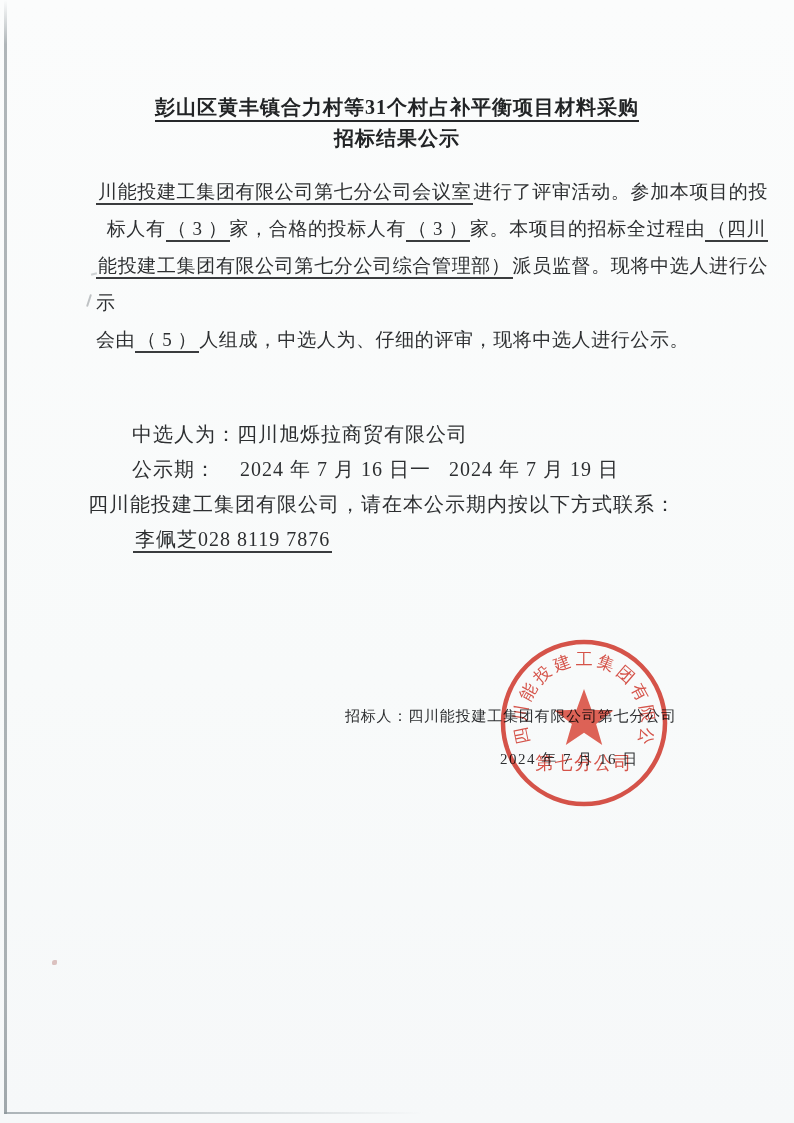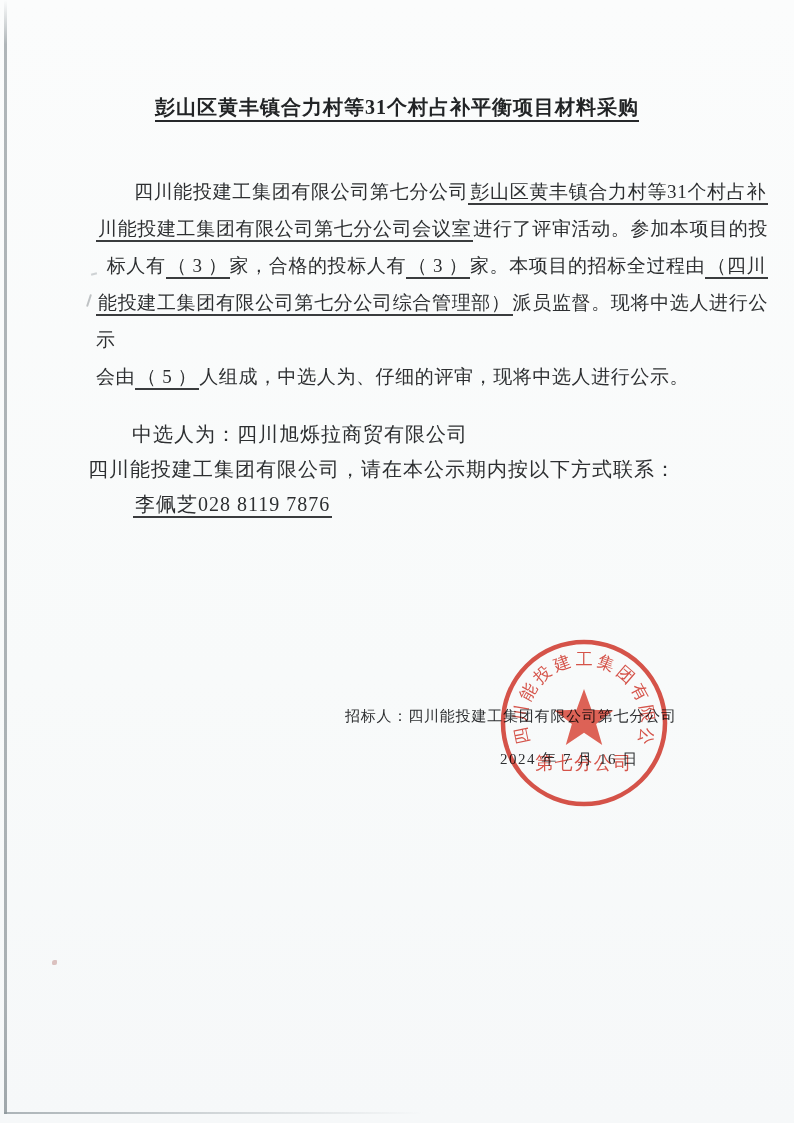--- a/index.html
+++ b/index.html
@@ -73,32 +73,33 @@
 <div class="page">
 
   <div class="edge-left"></div>
   <div class="edge-bottom"></div>
   <div class="speck1"></div>
   <div class="speck2"></div>
   <div class="speck3"></div>
 
   <h1 class="title">
     <div><span class="u-title">彭山区黄丰镇合力村等31个村占补平衡项目材料采购</span></div>
+    <div><span>招标结果公示</span></div>
   </h1>
 
   <div class="para" id="paragraph">
-      <div class="pline just indent"><span>四川能投建工集团有限公司第七分公司</span><span class="ul">彭山区黄丰镇合力村等31个村占补</span></div>
       <div class="pline just"><span class="ul">川能投建工集团有限公司第七分公司会议室</span><span>进行了评审活动。参加本项目的投</span></div>
       <div class="pline right"><span>标人有</span><span class="ul">（ 3 ）</span><span>家，合格的投标人有</span><span class="ul">（ 3 ）</span><span>家。本项目的招标全过程由</span><span class="ul">（四川</span></div>
       <div class="pline just"><span class="ul">能投建工集团有限公司第七分公司综合管理部）</span><span>派员监督。现将中选人进行公示</span></div>
       <div class="pline"><span>会由</span><span class="ul">（ 5 ）</span><span>人组成，中选人为、仔细的评审，现将中选人进行公示。</span></div>
     </div>
 
   <div class="mid">
     <div class="mline ind">中选人为：四川旭烁拉商贸有限公司</div>
+    <div class="mline ind pre">公示期：    2024 年 7 月 16 日一   2024 年 7 月 19 日</div>
     <div class="mline out">四川能投建工集团有限公司，请在本公示期内按以下方式联系：</div>
     <div class="mline ind2"><span class="ul">李佩芝028 8119 7876</span></div>
   </div>
 
   <div class="sig-line">招标人：四川能投建工集团有限公司第七分公司</div>
   <div class="sig-date">2024 年 7 月 16 日</div>
 
   <svg class="stamp" viewBox="0 0 178 178" aria-hidden="true">
     <circle cx="89" cy="87" r="81" fill="none" stroke-width="4.5" stroke="#d8453a"></circle>
     <path id="seal-arc" d="M34.5 106.8 A58 58 0 1 1 143.5 106.8" fill="none"></path>

